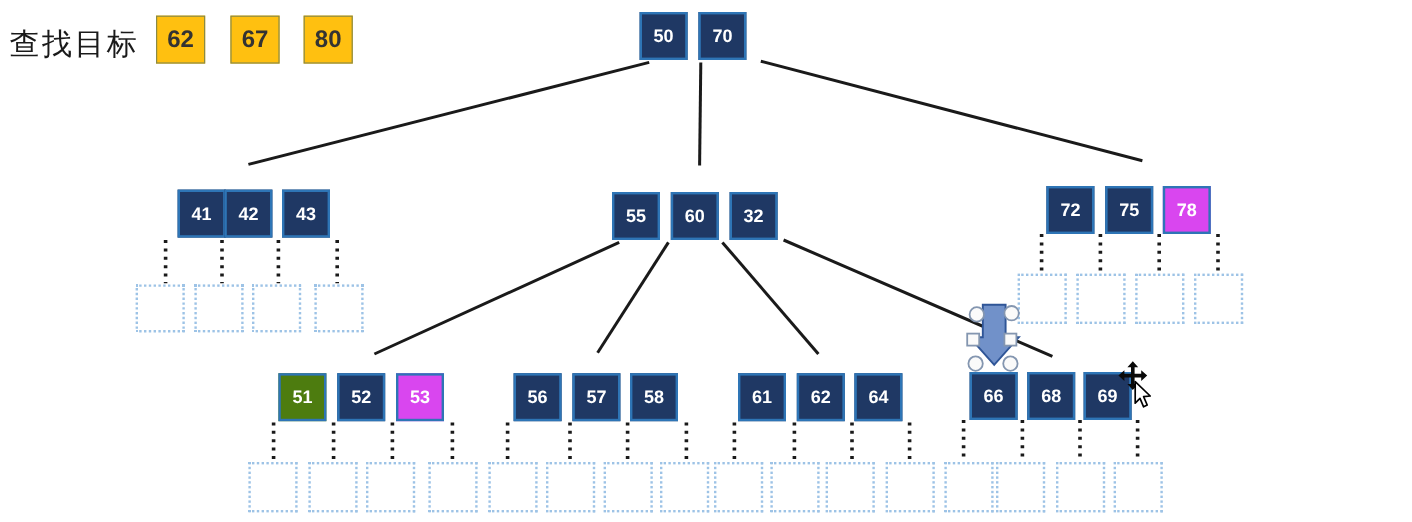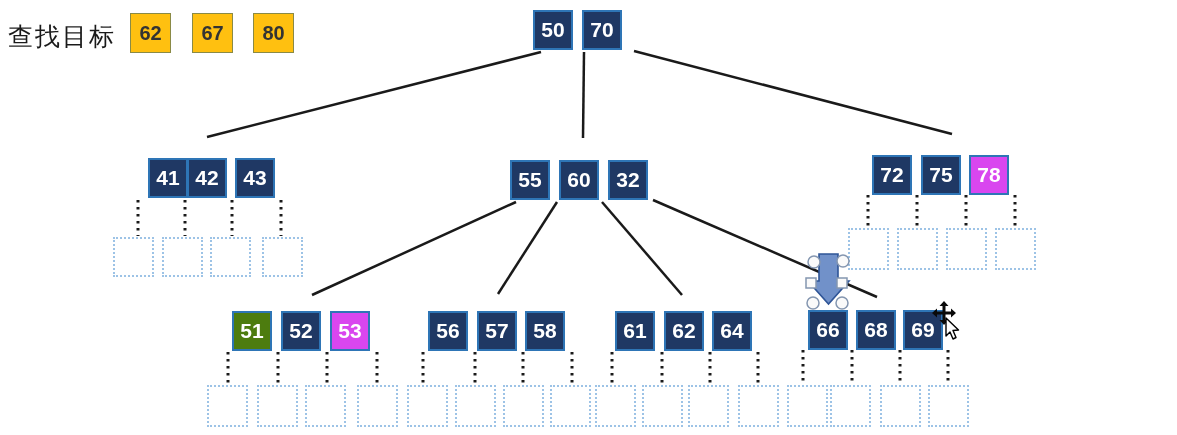--- a/index.html
+++ b/index.html
@@ -9,21 +9,21 @@
     border-radius:27px;
   }
   .title{
     position:absolute;left:8px;top:20px;font-size:25px;color:#1a1a1a;
     letter-spacing:2px;font-weight:500;white-space:nowrap;
   }
   .box{
     position:absolute;box-sizing:border-box;display:flex;align-items:center;justify-content:center;
     font-weight:bold;
   }
-  .key-box{width:40px;height:40px;font-size:21px;color:#ffffff;z-index:3;}
+  .key-box{width:40px;height:40px;font-size:15px;color:#ffffff;z-index:3;}
   .target-box{width:41px;height:40px;font-size:20px;color:#333333;z-index:3;}
   .slot{position:absolute;box-sizing:border-box;background:transparent;z-index:2;}
   svg.layer{position:absolute;left:0;top:0;z-index:1;pointer-events:none;}
   svg.overlay{position:absolute;left:0;top:0;z-index:10;pointer-events:none;}
 </style>
 </head>
 <body>
 
 <div class="canvas" id="canvas">
 

